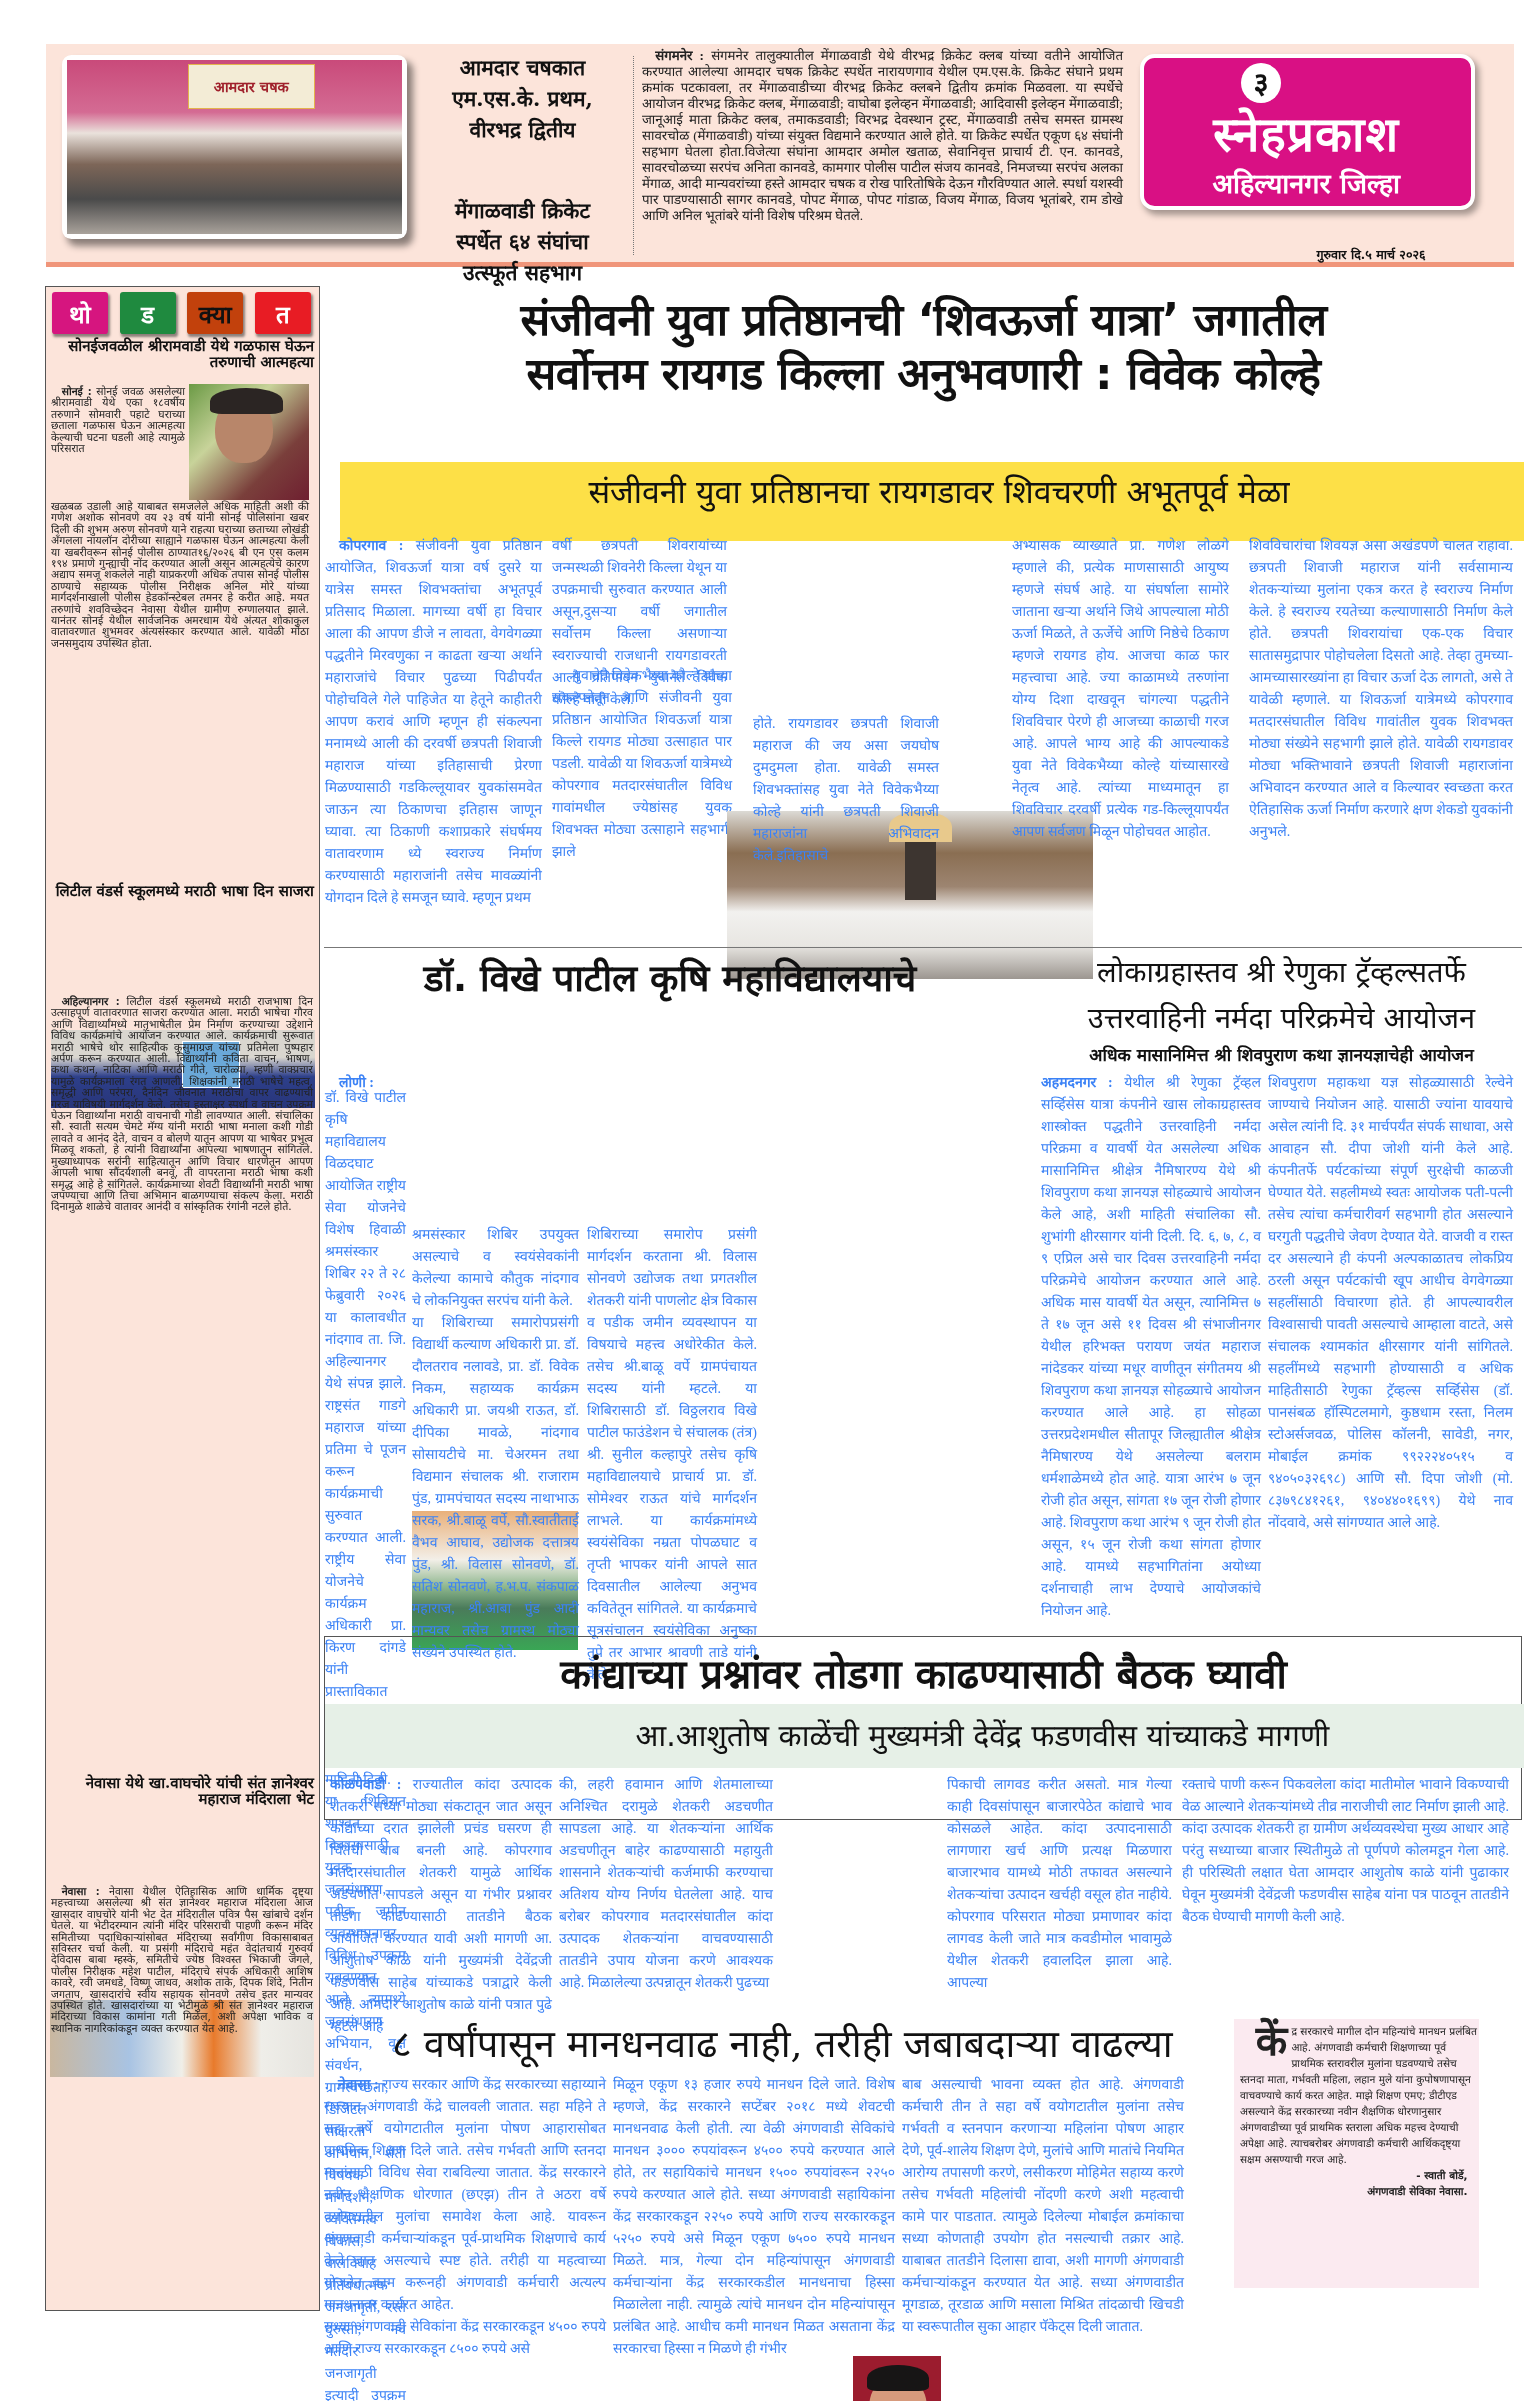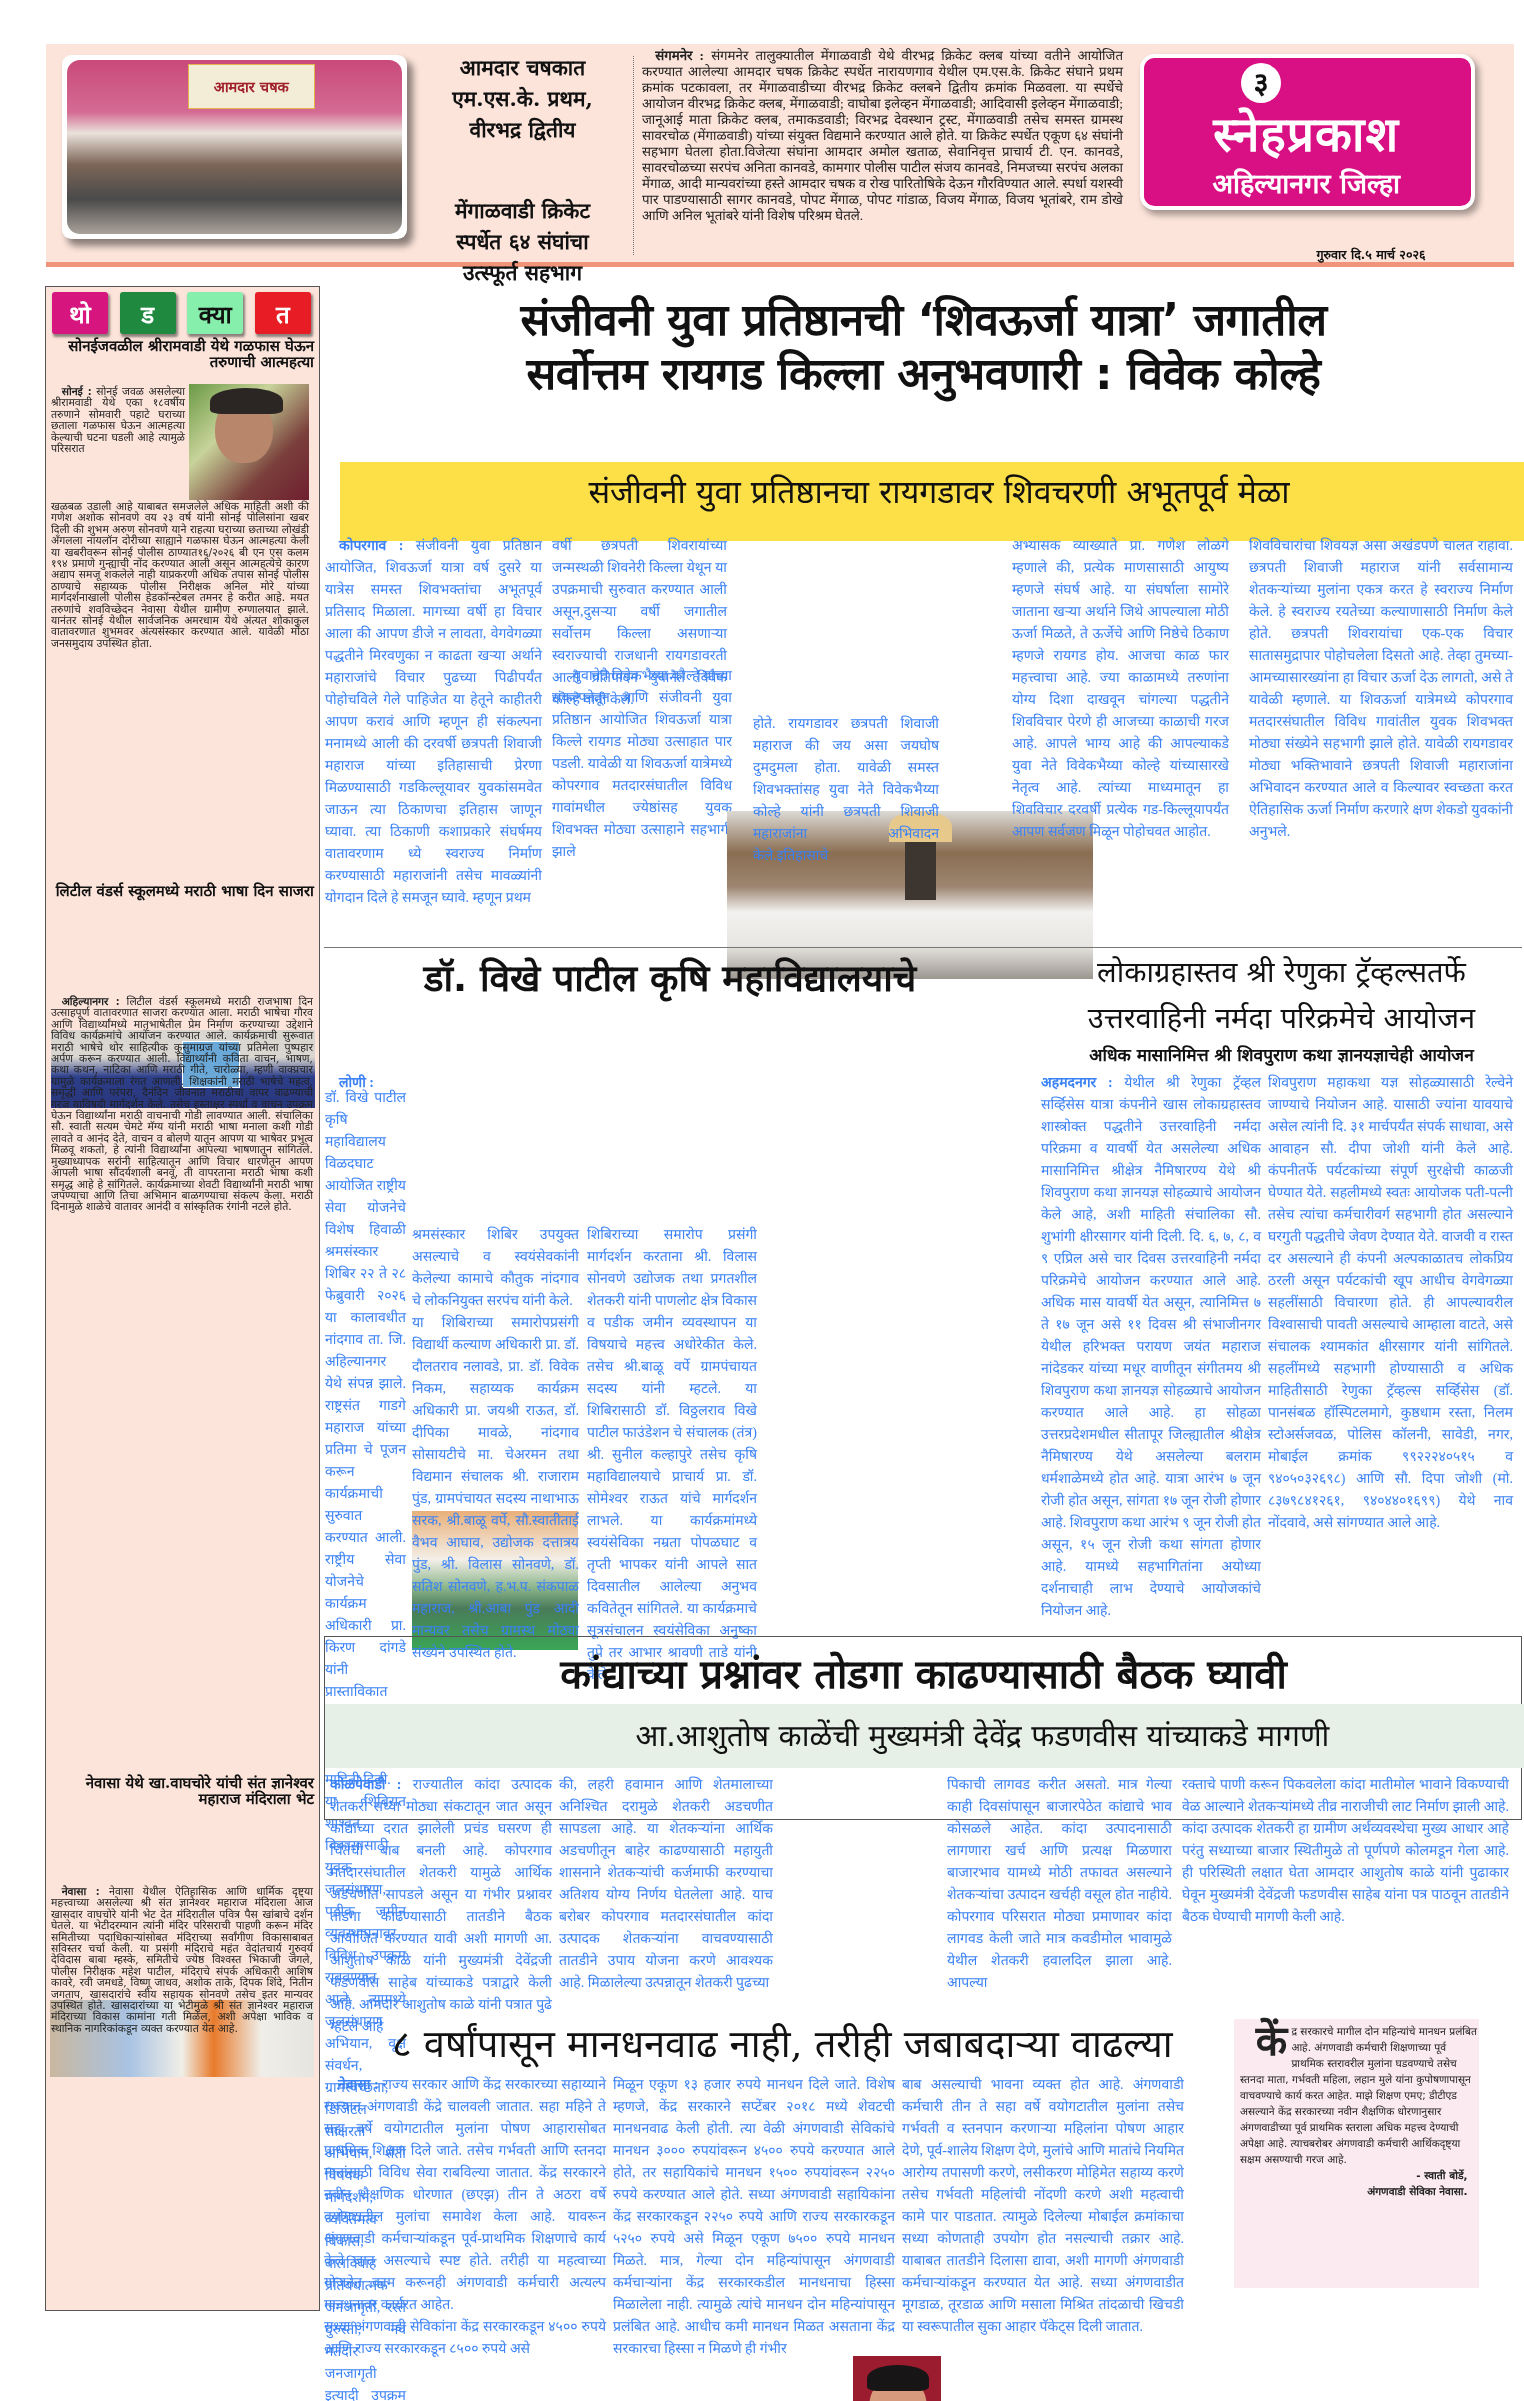--- a/index.html
+++ b/index.html
@@ -2,21 +2,21 @@
 <html style="font-size:8.4px"><head>
 <meta charset="utf-8">
 <style>
 *{box-sizing:border-box;margin:0;padding:0}
 html,body{width:1525px;height:2401px;background:#fff;overflow:hidden}
 body{font-family:"DejaVu Sans","Liberation Sans",sans-serif;color:#111;position:relative}
 .abs{position:absolute}
 
 .mast{left:46px;top:44px;width:1468px;height:223px;background:#fce4da;border-bottom:5.2px solid #f0957a}
 .mast-photo{left:62px;top:55px;width:345px;height:184px;border-radius:9.4px;background:#fff;box-shadow:5.2px 6.3px 7.3px rgba(0,0,0,.45);padding:5.2px}
-.mast-photo .ph{width:100%;height:100%;background:linear-gradient(180deg,#c94a7a 0%,#d46b93 30%,#eae2dc 42%,#7d6658 60%,#4a4a4a 80%,#a9a29b 100%);border-radius:13px;position:relative;overflow:hidden}
+.mast-photo .ph{width:100%;height:100%;background:linear-gradient(180deg,#c94a7a 0%,#d46b93 30%,#eae2dc 42%,#7d6658 60%,#4a4a4a 80%,#a9a29b 100%);border-radius:0;position:relative;overflow:hidden}
 .mast-photo .banner{position:absolute;left:36%;top:2%;width:38%;height:26%;background:#f3ecd6;border:1px solid #e3b34c;display:flex;align-items:center;justify-content:center;font-weight:bold;color:#a0212c;font-size:14.6px;font-family:"DejaVu Serif",serif}
 .mast-head{left:418px;top:52px;width:209px;text-align:center;font-family:"DejaVu Serif",serif;font-weight:bold;color:#111}
 .mast-head .h{font-size:21px;line-height:31px}
 .mast-head .gap{height:50px}
 .mast-div{left:633px;top:56px;width:0;height:199px;border-left:1.6px dotted #777}
 .mast-text{left:642px;top:48px;width:481px;font-family:"Liberation Serif",serif;font-size:13.3px;line-height:16px;text-align:justify;color:#222}
 .lead-b{font-weight:bold}
 .logo{left:1140px;top:54px;width:335px;height:156px;background:#d91084;border:4.2px solid #fff;border-radius:14.6px;box-shadow:3.1px 4.2px 6.3px rgba(0,0,0,.35);color:#fff;font-family:"DejaVu Serif",serif;font-weight:bold;text-align:center}
 .logo .num{position:absolute;left:97px;top:5.2px;width:40px;height:40px;border-radius:50%;background:#fff;color:#111;font-size:29px;line-height:40px}
 .logo .name{position:absolute;left:5.2px;top:47px;width:314px;font-size:48px;line-height:58px;letter-spacing:1px}
@@ -66,21 +66,21 @@
   <div class="num">३</div>
   <div class="name">स्नेहप्रकाश</div>
   <div class="dist">अहिल्यानगर जिल्हा</div>
 </div>
 <div class="abs mast-date">गुरुवार दि.५ मार्च २०२६</div>
 
 <div class="abs leftcol"></div>
 <div class="abs tiles">
   <div class="tile" style="background: rgb(214, 21, 127); color: rgb(255, 255, 255);">थो</div>
   <div class="tile" style="background: rgb(31, 138, 63); color: rgb(255, 255, 255);">ड</div>
-  <div class="tile" style="background: #86efac; color: rgb(17, 17, 17);">क्या</div>
+  <div class="tile" style="background: #c2410c; color: rgb(17, 17, 17);">क्या</div>
   <div class="tile" style="background: rgb(232, 28, 36); color: rgb(255, 255, 255);">त</div>
 </div>
 
 <div class="abs lh" style="left:52px;top:339px;width:262px">सोनईजवळील श्रीरामवाडी येथे गळफास घेऊन तरुणाची आत्महत्या</div>
 <div class="abs photo" style="left:189px;top:384px;width:120px;height:116px;background:linear-gradient(135deg,#6b9a45 0%,#c8d39a 35%,#7a3f3b 70%,#6f1f30 100%)">
   <div style="position:absolute;left:26px;top:10.5px;width:58px;height:68px;border-radius:50% 50% 45% 45%;background:#b8866a"></div>
   <div style="position:absolute;left:21px;top:4.2px;width:73px;height:26px;border-radius:60% 60% 20% 20%;background:#2b2523"></div>
 </div>
 <div class="abs lt" style="left:51px;top:386px;width:134px">
    <b>सोनई :</b>

